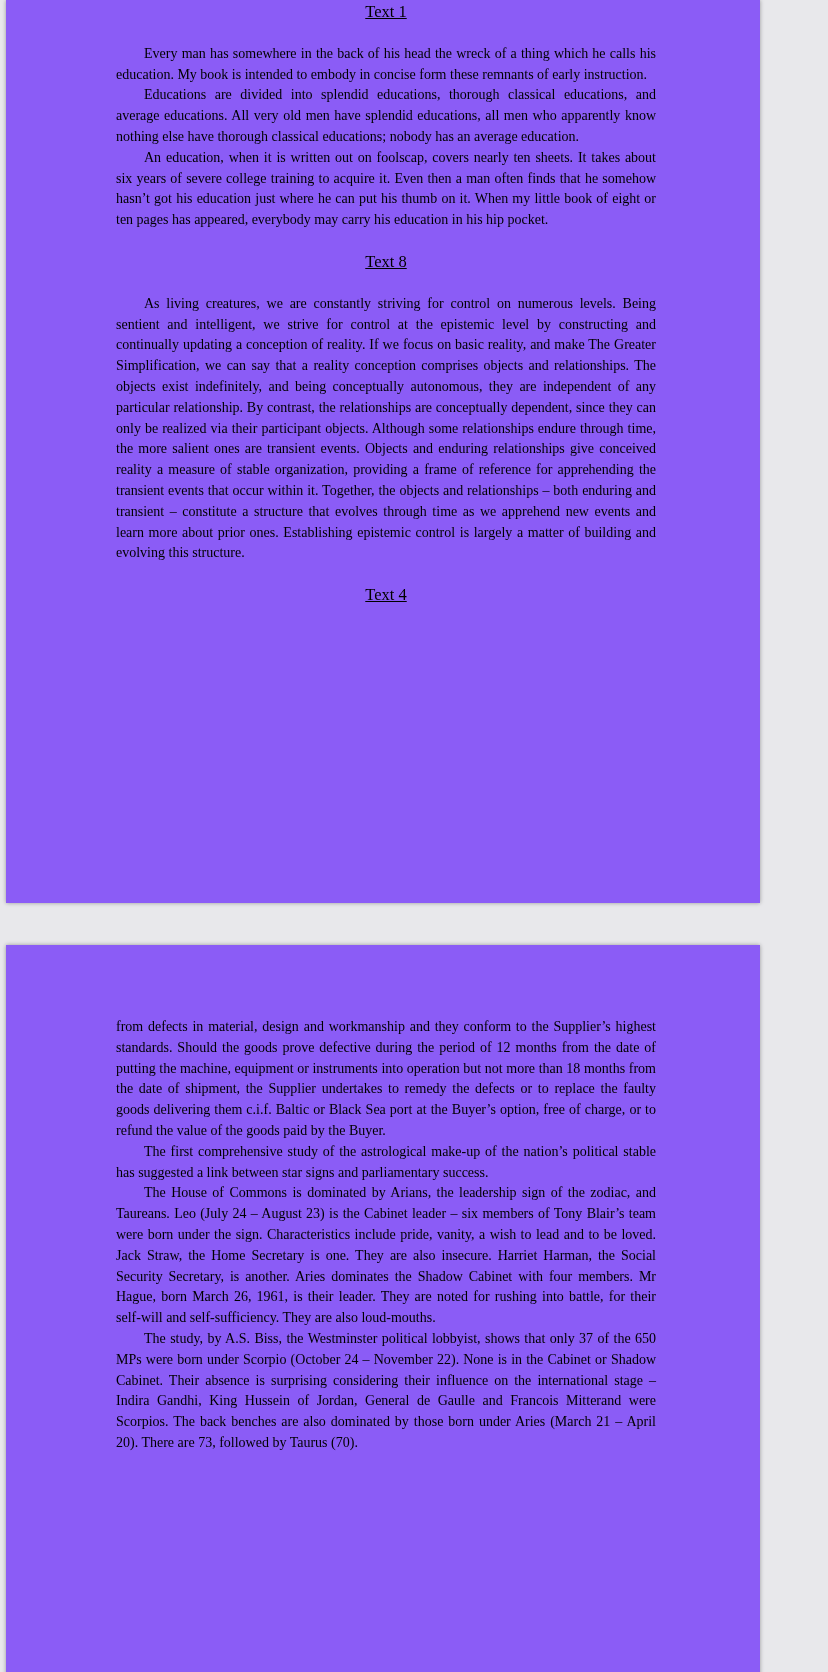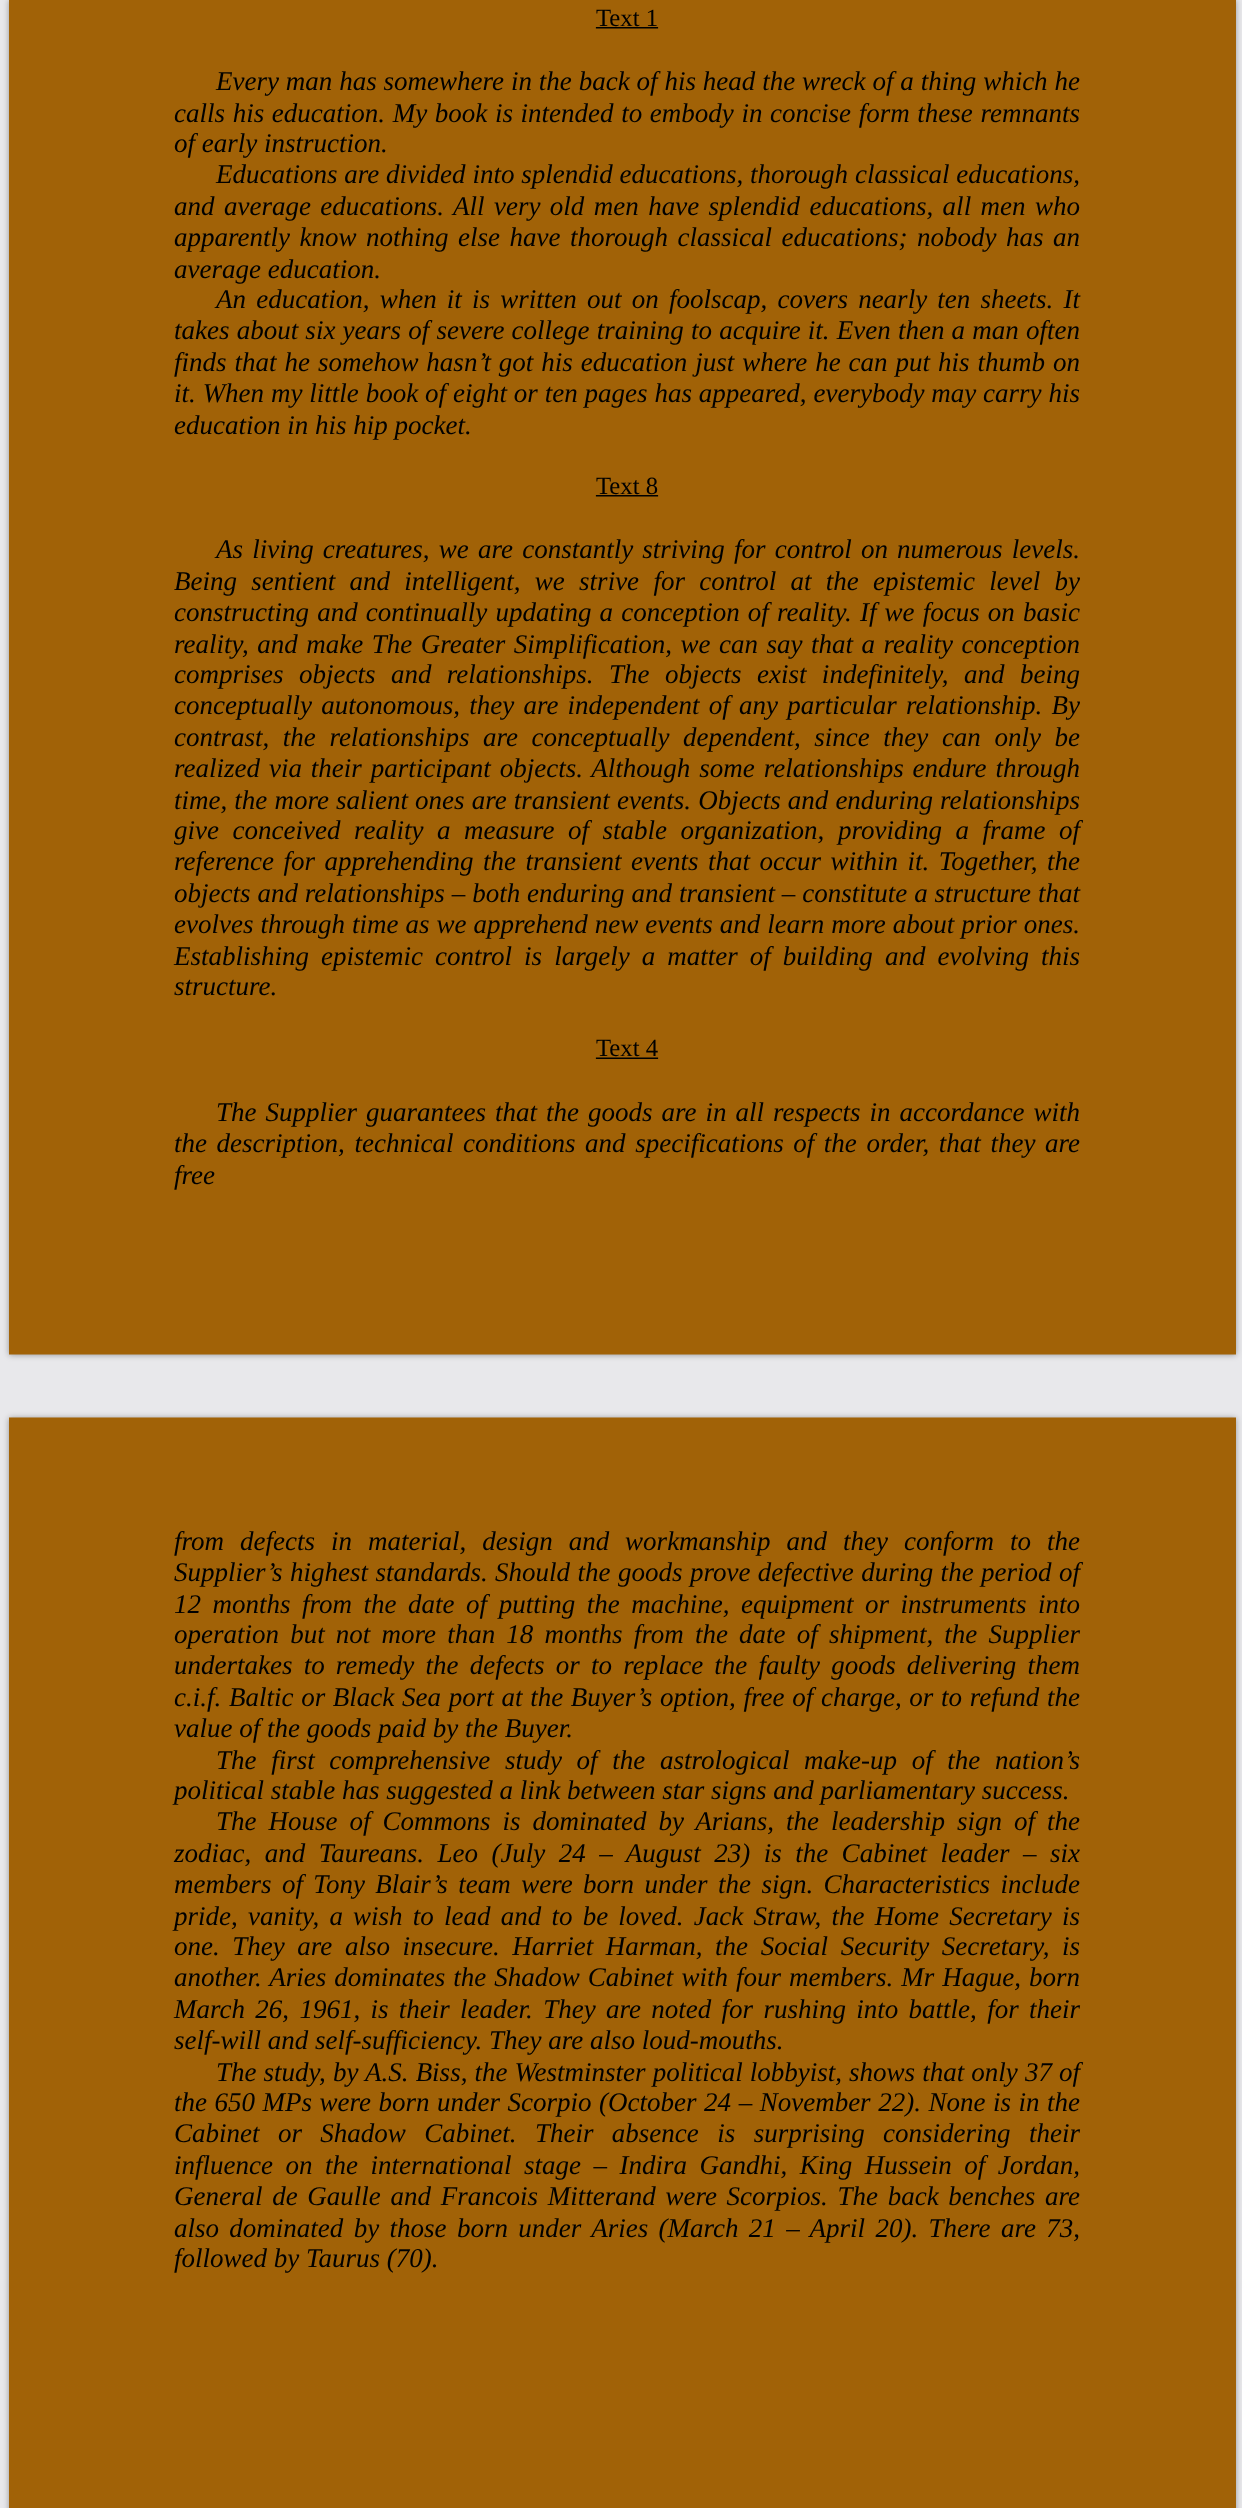--- a/index.html
+++ b/index.html
@@ -14,23 +14,23 @@
     font-family: "Liberation Serif", serif;
     color: #000;
   }
   .viewport {
     position: relative;
     width: 828px;
     height: 1672px;
   }
   .page {
     position: relative;
-    background: #a16207;
+    background: #8b5cf6;
     margin-left: 6px;
-    width: 818px;
+    width: 754px;
     box-sizing: border-box;
     box-shadow: 0 0 4px rgba(0,0,0,0.35);
   }
   .page-1 {
     height: 903px;
     padding: 2px 104px 0 110px;
     overflow: hidden;
   }
   .page-2 {
     height: 741px;
@@ -43,26 +43,25 @@
     font-weight: normal;
     line-height: 20.8px;
     text-align: center;
     text-decoration: underline;
     margin: 21px 0 21px 0;
   }
   .section-title.first-on-page {
     margin-top: 0;
   }
   .para {
-    font-size: 18px;
+    font-size: 14px;
     line-height: 20.8px;
     text-align: justify;
     text-indent: 28px;
     margin: 0;
-    font-style: italic;
   }
   .para.runs-over {
     text-align-last: justify;
   }
   .para.continuation {
     text-indent: 0;
   }
 </style>
 </head>
 <body>
@@ -78,21 +77,20 @@
       <p class="para">An education, when it is written out on foolscap, covers nearly ten sheets. It takes about six years of severe college training to acquire it. Even then a man often finds that he somehow hasn’t got his education just where he can put his thumb on it. When my little book of eight or ten pages has appeared, everybody may carry his education in his hip pocket.</p>
     </div>
 
     <div>
       <h2 class="section-title">Text 8</h2>
       <p class="para">As living creatures, we are constantly striving for control on numerous levels. Being sentient and intelligent, we strive for control at the epistemic level by constructing and continually updating a conception of reality. If we focus on basic reality, and make The Greater Simplification, we can say that a reality conception comprises objects and relationships. The objects exist indefinitely, and being conceptually autonomous, they are independent of any particular relationship. By contrast, the relationships are conceptually dependent, since they can only be realized via their participant objects. Although some relationships endure through time, the more salient ones are transient events. Objects and enduring relationships give conceived reality a measure of stable organization, providing a frame of reference for apprehending the transient events that occur within it. Together, the objects and relationships – both enduring and transient – constitute a structure that evolves through time as we apprehend new events and learn more about prior ones. Establishing epistemic control is largely a matter of building and evolving this structure.</p>
     </div>
 
     <div>
       <h2 class="section-title">Text 4</h2>
-      <p class="para runs-over">The Supplier guarantees that the goods are in all respects in accordance with the description, technical conditions and specifications of the order, that they are free</p>
     </div>
 
   </div>
 
   <div class="page page-2">
 
     <p class="para continuation">from defects in material, design and workmanship and they conform to the Supplier’s highest standards. Should the goods prove defective during the period of 12 months from the date of putting the machine, equipment or instruments into operation but not more than 18 months from the date of shipment, the Supplier undertakes to remedy the defects or to replace the faulty goods delivering them c.i.f. Baltic or Black Sea port at the Buyer’s option, free of charge, or to refund the value of the goods paid by the Buyer.</p>
 
     <div>
       <p class="para">The first comprehensive study of the astrological make-up of the nation’s political stable has suggested a link between star signs and parliamentary success.</p>

